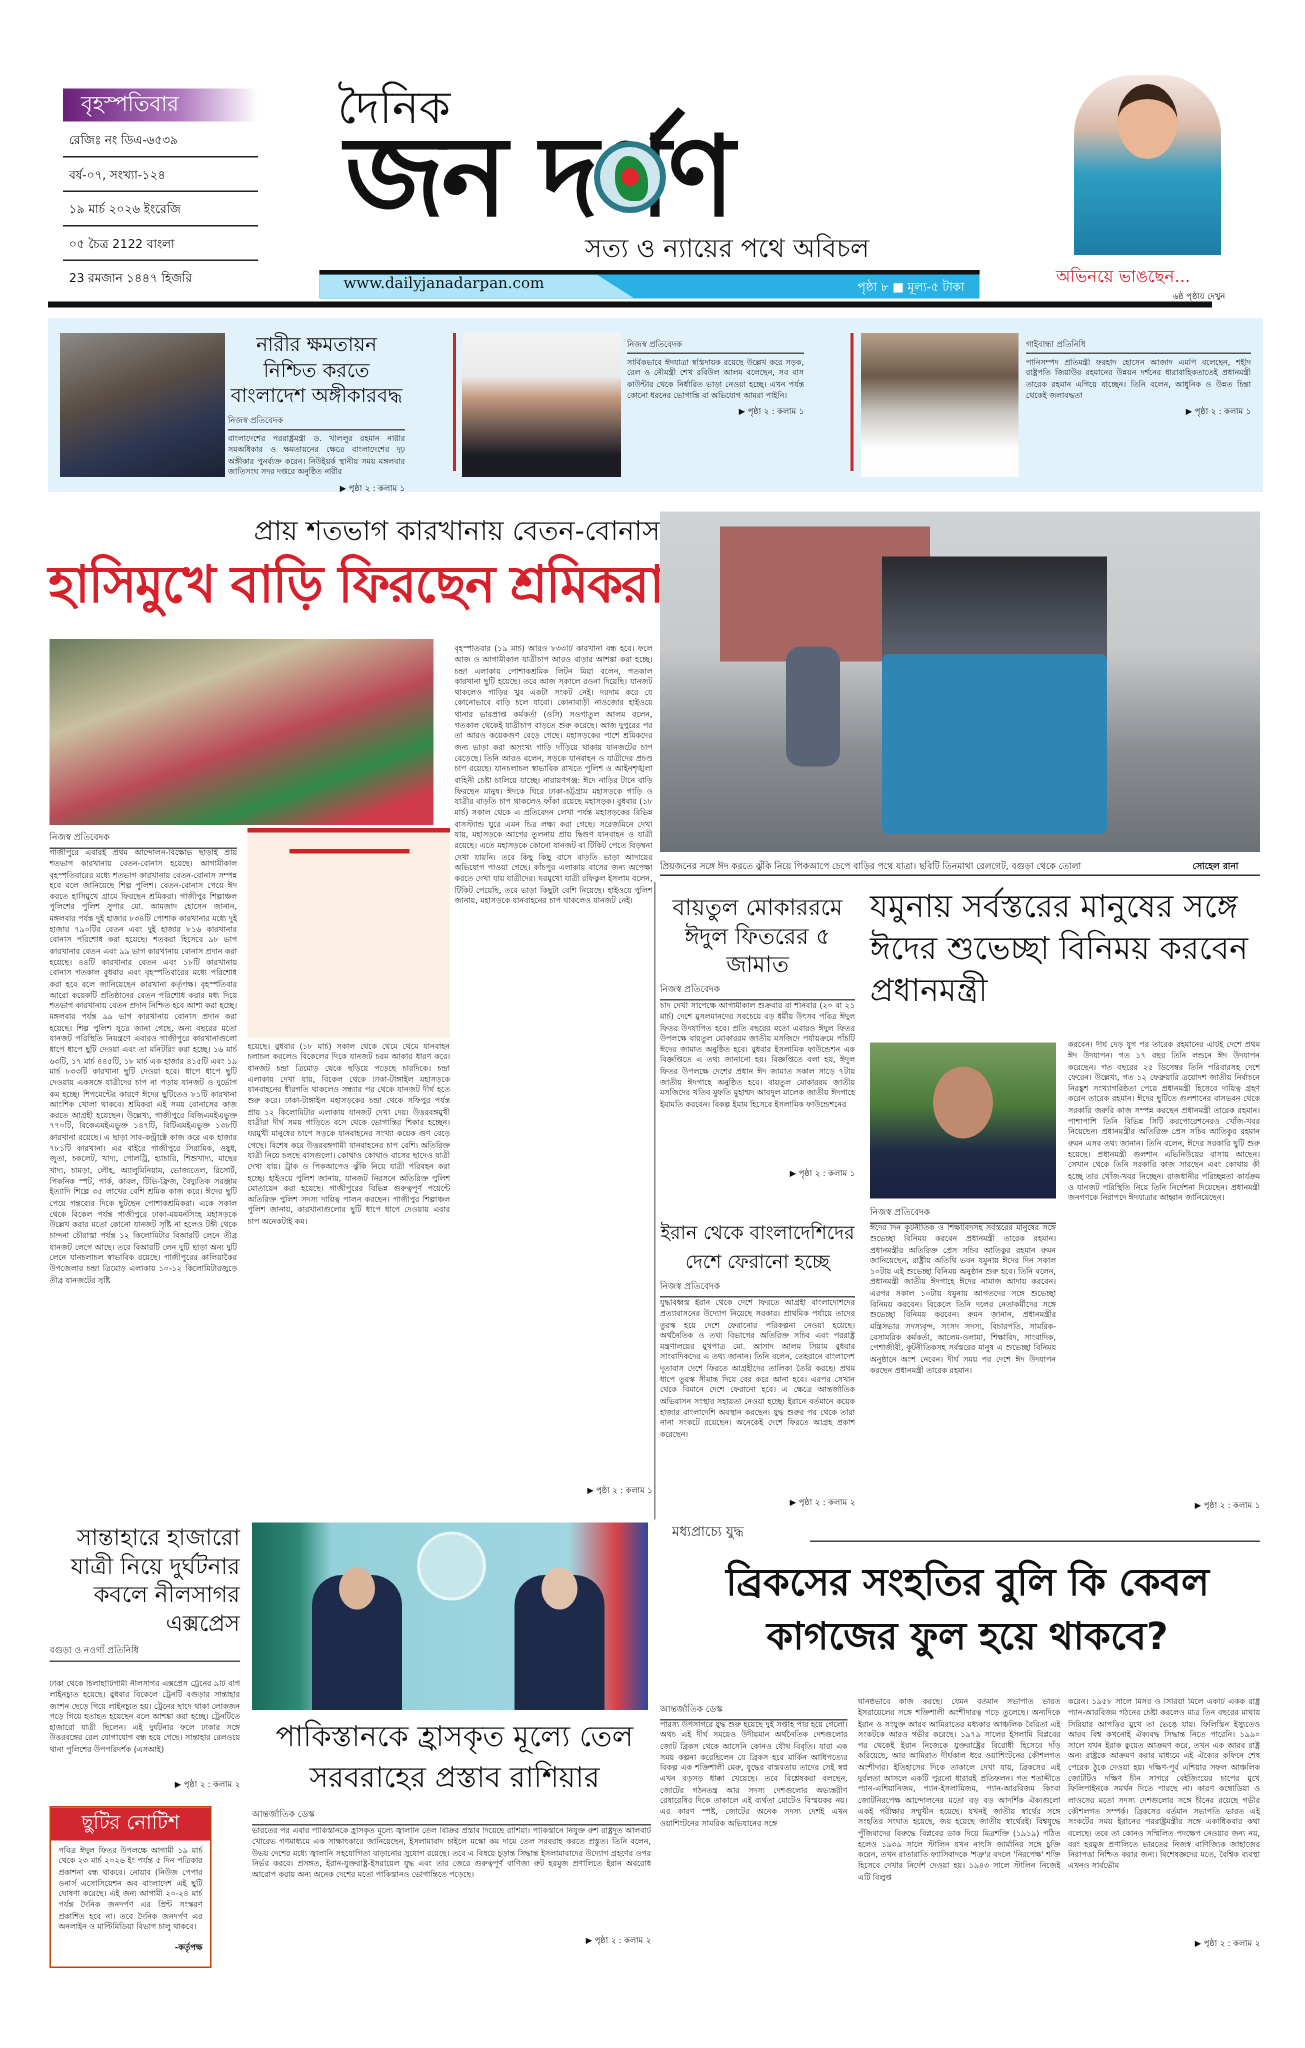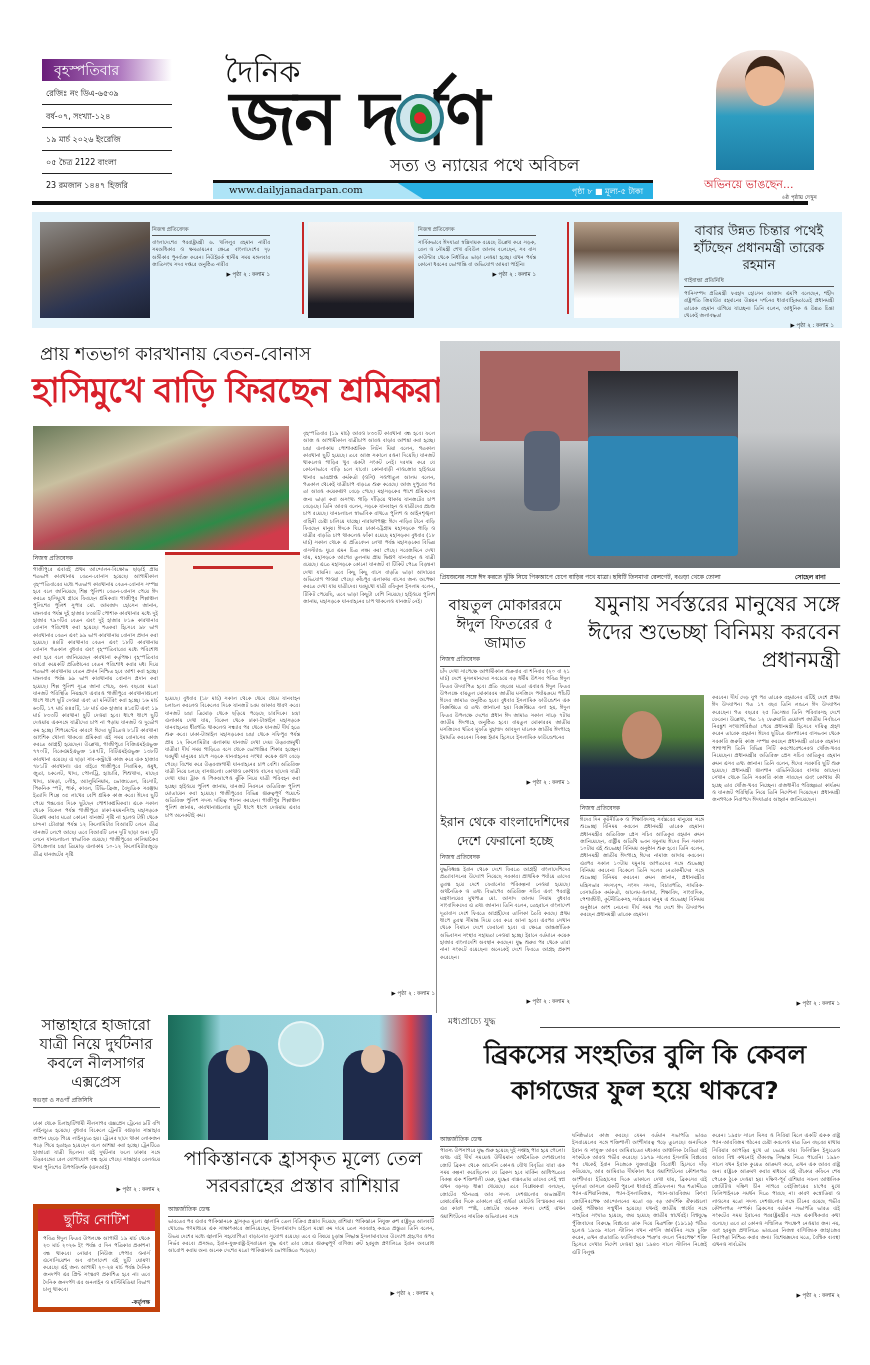--- a/index.html
+++ b/index.html
@@ -26,44 +26,44 @@
 #actress-head{left:745px;top:56px;width:40px;height:50px;border-radius:50%;background:#e9b795;border-top:10px solid #3b2518}
 #actress-cap{left:704px;top:176px;font-size:11px;color:#d01f2a}
 #actress-jump{left:782px;top:194px;font-size:5.5px}
 #rule-top{left:32px;top:201px;width:776px;height:4px;background:#111}
 
 #top-strip{left:32px;top:212px;width:810px;height:116px;background:#e2f2fa}
 .strip-photo{top:222px;height:96px}
 .strip-head{font-size:13px;text-align:center;line-height:17px}
 .vsep{width:2px;height:92px;background:#c62828;top:222px}
 
-#kicker{left:40px;top:340px;width:400px;text-align:left;font-size:18px}
+#kicker{left:40px;top:340px;width:400px;text-align:right;font-size:18px}
 #lead-head{left:32px;top:368px;width:410px;text-align:center;font-size:34px;color:#d8202a;font-weight:bold;line-height:44px;letter-spacing:-1px}
 #lead-photo{left:33px;top:426px;width:256px;height:124px;background:linear-gradient(160deg,#6a7a5a,#c9c0a0 30%,#b94a56 55%,#2f8a48 75%,#d13b4b 90%)}
 #pull{left:165px;top:552px;width:135px;height:140px;background:#fbeee3;border-top:3px solid #c62828;font-size:8.2px;text-align:center;line-height:13.5px;padding:6px 4px 0}
 #pull .bar{width:80px;height:3px;background:#c62828;margin:5px auto 0}
 #bus-photo{left:440px;top:341px;width:400px;height:227px;background:linear-gradient(180deg,#cfd3d6 0%,#c7c9cb 40%,#8a8e92 70%,#6c7175 100%)}
 #bus-photo .bld{position:absolute;left:40px;top:10px;width:140px;height:90px;background:#a86663}
 #bus-photo .truck{position:absolute;left:148px;top:95px;width:150px;height:120px;background:#2f86b4;border-radius:4px}
 #bus-photo .load{position:absolute;left:148px;top:30px;width:150px;height:100px;background:linear-gradient(180deg,#2b2b30,#575e6a 60%,#b03a33)}
 #bus-photo .bike{position:absolute;left:84px;top:90px;width:36px;height:80px;background:#5a6476;border-radius:10px}
 #bus-cap{left:440px;top:572px;width:400px;font-size:6px;color:#222}
 #bus-credit{left:795px;top:572px;font-size:6px;font-weight:bold}
 #bus-rule{left:440px;top:583px;width:400px;height:1px;background:#333}
 
 #mokarram-head{left:440px;top:596px;width:130px;text-align:center;font-size:15px;line-height:19px}
-#pm-head{left:580px;top:590px;width:260px;text-align:right;font-size:21px;line-height:28px}
+#pm-head{left:580px;top:590px;width:260px;text-align:left;font-size:21px;line-height:28px}
 #pm-photo{left:580px;top:695px;width:124px;height:104px;background:linear-gradient(180deg,#7a9e5f,#4c7b3a 40%,#1f2a45 70%,#1a2240)}
 #pm-photo .face{position:absolute;left:42px;top:16px;width:40px;height:48px;border-radius:50%;background:#c08a6e}
 #iran-head{left:440px;top:812px;width:130px;text-align:center;font-size:12.5px;line-height:19px}
 #col-sep1{left:436px;top:588px;width:1px;height:425px;background:#888}
 
-#notice-box{left:33px;top:1204px;width:127px;height:108px;border:5px solid #c2410c}
+#notice-box{left:33px;top:1204px;width:108px;height:108px;border:1px solid #c2410c}
 #notice-title{background:#d22630;color:#fff;text-align:center;font-size:13px;height:22px;line-height:22px}
-#santahar-head{left:32px;top:1016px;width:128px;text-align:center;font-size:15px;line-height:19px}
+#santahar-head{left:32px;top:1016px;width:128px;text-align:right;font-size:15px;line-height:19px}
 #pk-photo{left:168px;top:1015px;width:264px;height:125px;background:linear-gradient(90deg,#1b6b5a 0%,#2d8a75 12%,#93d0d8 20%,#9fd6e1 80%,#d8424a 92%,#2a4aa0 100%)}
 #pk-photo .p1{position:absolute;left:40px;top:35px;width:60px;height:90px;background:#1e2a4a;border-radius:20px 20px 0 0}
 #pk-photo .p2{position:absolute;left:175px;top:35px;width:60px;height:90px;background:#1e2a4a;border-radius:20px 20px 0 0}
 #pk-photo .f1{position:absolute;left:58px;top:30px;width:24px;height:28px;border-radius:50%;background:#d9b69a}
 #pk-photo .f2{position:absolute;left:193px;top:30px;width:24px;height:28px;border-radius:50%;background:#e1c2aa}
 #pk-photo .emb{position:absolute;left:110px;top:6px;width:46px;height:46px;border-radius:50%;background:#c6e7ea;border:2px solid #e9f6f7}
 #pk-head{left:168px;top:1145px;width:270px;text-align:center;font-size:19px;line-height:27px}
 #brics-kicker{left:448px;top:1014px;font-size:9px;color:#333}
 #brics-rule{left:540px;top:1027px;width:300px;height:1px;background:#444}
 #brics-head{left:440px;top:1037px;width:410px;text-align:center;font-size:25px;font-weight:bold;line-height:36px}
@@ -92,35 +92,35 @@
 </div>
 <div class="abs photo" id="actress"></div>
 <div class="abs" id="actress-head"></div>
 <div class="abs" id="actress-cap">অভিনয়ে ভাঙছেন...</div>
 <div class="abs" id="actress-jump">৬ষ্ঠ পৃষ্ঠায় দেখুন</div>
 <div class="abs" id="rule-top"></div>
 
 <div class="abs" id="top-strip"></div>
 <div class="abs photo strip-photo" style="left:40px;width:110px;background:linear-gradient(160deg,#8c8a88,#5a4e45 40%,#2c3552 70%,#1c2234)"></div>
 <div class="abs" style="left:152px;top:222px;width:118px">
+  <div class="strip-head">নারীর ক্ষমতায়ন নিশ্চিত করতে বাংলাদেশ অঙ্গীকারবদ্ধ</div>
   <div class="byline" style="margin-top:4px;font-size:5.5px">নিজস্ব প্রতিবেদক</div>
   <div class="bodytext" style="height:32px">বাংলাদেশের পররাষ্ট্রমন্ত্রী ড. খলিলুর রহমান নারীর সমঅধিকার ও ক্ষমতায়নের ক্ষেত্রে বাংলাদেশের দৃঢ় অঙ্গীকার পুনর্ব্যক্ত করেন। নিউইয়র্ক স্থানীয় সময় মঙ্গলবার জাতিসংঘ সদর দপ্তরে অনুষ্ঠিত নারীর</div>
   <div class="jump">▶ পৃষ্ঠা ২ : কলাম ১</div>
 </div>
 <div class="abs vsep" style="left:302px"></div>
 <div class="abs photo strip-photo" style="left:308px;width:106px;background:linear-gradient(180deg,#f3f3f3 0%,#eaeaea 30%,#c39a80 45%,#1c1c24 85%)"></div>
 <div class="abs" style="left:418px;top:222px;width:118px">
   <div class="byline" style="margin-top:4px;font-size:5.5px">নিজস্ব প্রতিবেদক</div>
   <div class="bodytext" style="height:32px">সার্বিকভাবে ঈদযাত্রা স্বস্তিদায়ক রয়েছে উল্লেখ করে সড়ক, রেল ও নৌমন্ত্রী শেখ রবিউল আলম বলেছেন, সব বাস কাউন্টার থেকে নির্ধারিত ভাড়া নেওয়া হচ্ছে। এখন পর্যন্ত কোনো ধরনের ভোগান্তি বা অভিযোগ আমরা পাইনি।</div>
   <div class="jump">▶ পৃষ্ঠা ২ : কলাম ১</div>
 </div>
 <div class="abs vsep" style="left:567px"></div>
 <div class="abs photo strip-photo" style="left:574px;width:105px;background:linear-gradient(180deg,#b7a08a,#6e5a4a 30%,#c9c6c1 55%,#fdfdfd 80%)"></div>
 <div class="abs" style="left:684px;top:222px;width:150px">
-  <div class="strip-head">বাবার উন্নত চিন্তার পথেই হাঁটছেন প্রধানমন্ত্রী তারেক রহমান</div>
   <div class="byline" style="margin-top:4px;font-size:5.5px">গাইবান্ধা প্রতিনিধি</div>
   <div class="bodytext" style="height:32px">পানিসম্পদ প্রতিমন্ত্রী ফরহাদ হোসেন আজাদ এমপি বলেছেন, শহীদ রাষ্ট্রপতি জিয়াউর রহমানের উন্নয়ন দর্শনের ধারাবাহিকতাতেই প্রধানমন্ত্রী তারেক রহমান এগিয়ে যাচ্ছেন। তিনি বলেন, আধুনিক ও উন্নত চিন্তা থেকেই জলাবদ্ধতা</div>
   <div class="jump">▶ পৃষ্ঠা ২ : কলাম ১</div>
 </div>
 
 <div class="abs" id="kicker">প্রায় শতভাগ কারখানায় বেতন-বোনাস</div>
 <div class="abs" id="lead-head">হাসিমুখে বাড়ি ফিরছেন শ্রমিকরা</div>
 <div class="abs photo" id="lead-photo"></div>
 <div class="abs byline" style="left:33px;top:553px;width:125px">নিজস্ব প্রতিবেদক</div>
 <div class="abs bodytext" style="left:33px;top:566px;width:125px;height:430px">গাজীপুরে এবারই প্রথম আন্দোলন-বিক্ষোভ ছাড়াই প্রায় শতভাগ কারখানায় বেতন-বোনাস হয়েছে। আগামীকাল বৃহস্পতিবারের মধ্যে শতভাগ কারখানায় বেতন-বোনাস সম্পন্ন হবে বলে জানিয়েছে শিল্প পুলিশ। বেতন-বোনাস পেয়ে ঈদ করতে হাসিমুখে গ্রামে ফিরছেন শ্রমিকরা। গাজীপুর শিল্পাঞ্চল পুলিশের পুলিশ সুপার মো. আমজাদ হোসেন জানান, মঙ্গলবার পর্যন্ত দুই হাজার ৮৩৪টি পোশাক কারখানার মধ্যে দুই হাজার ৭৯০টির বেতন এবং দুই হাজার ৮১৬ কারখানার বোনাস পরিশোধ করা হয়েছে। শতকরা হিসেবে ৯৮ ভাগ কারখানার বেতন এবং ৯৯ ভাগ কারখানায় বোনাস প্রদান করা হয়েছে। ৪৪টি কারখানার বেতন এবং ১৮টি কারখানায় বোনাস গতকাল বুধবার এবং বৃহস্পতিবারের মধ্যে পরিশোধ করা হবে বলে জানিয়েছেন কারখানা কর্তৃপক্ষ। বৃহস্পতিবার আরো কয়েকটি প্রতিষ্ঠানের বেতন পরিশোধ করার মধ্য দিয়ে শতভাগ কারখানায় বেতন প্রদান নিশ্চিত হবে আশা করা হচ্ছে। মঙ্গলবার পর্যন্ত ৯৯ ভাগ কারখানায় বোনাস প্রদান করা হয়েছে। শিল্প পুলিশ সূত্রে জানা গেছে, অন্য বছরের মতো যানজট পরিস্থিতি নিয়ন্ত্রণে এবারও গাজীপুরে কারখানাগুলো ধাপে ধাপে ছুটি দেওয়া এবং তা মনিটরিং করা হচ্ছে। ১৬ মার্চ ৬৩টি, ১৭ মার্চ ৪৪৫টি, ১৮ মার্চ এক হাজার ৪১৫টি এবং ১৯ মার্চ ৮৩৩টি কারখানা ছুটি দেওয়া হবে। ধাপে ধাপে ছুটি দেওয়ায় একসঙ্গে যাত্রীদের চাপ না পড়ায় যানজট ও দুর্ভোগ কম হচ্ছে। শিপমেন্টের কারণে ঈদের ছুটিতেও ৮১টি কারখানা আংশিক খোলা থাকবে। শ্রমিকরা এই সময় বোনাসের কাজ করতে আগ্রহী হয়েছেন। উল্লেখ্য, গাজীপুরে বিজিএমইএভুক্ত ৭৭০টি, বিকেএমইএভুক্ত ১৪৭টি, বিটিএমইএভুক্ত ১৩৮টি কারখানা রয়েছে। এ ছাড়া সাব-কন্ট্রাক্টে কাজ করে এক হাজার ৭৮১টি কারখানা। এর বাইরে গাজীপুরে সিরামিক, ওষুধ, জুতা, চকলেট, খাদ্য, পোলট্রি, হ্যাচারি, শিশুখাদ্য, মাছের খাদ্য, চামড়া, লৌহ, অ্যালুমিনিয়াম, ভোজ্যতেল, রিসোর্ট, পিকনিক স্পট, পার্ক, কাবল, টিভি-ফ্রিজ, বৈদ্যুতিক সরঞ্জাম ইত্যাদি শিল্পে ৩৫ লাখের বেশি শ্রমিক কাজ করে। ঈদের ছুটি পেয়ে গন্তব্যের দিকে ছুটছেন পোশাকশ্রমিকরা। একে সকাল থেকে বিকেল পর্যন্ত গাজীপুরে ঢাকা-ময়মনসিংহ মহাসড়কে উল্লেখ করার মতো কোনো যানজট সৃষ্টি না হলেও টঙ্গী থেকে চান্দনা চৌরাস্তা পর্যন্ত ১২ কিলোমিটার বিআরটি লেনে তীব্র যানজট লেগে আছে। তবে বিআরটি লেন দুটি ছাড়া অন্য দুটি লেনে যানচলাচল স্বাভাবিক রয়েছে। গাজীপুরের কালিয়াকৈর উপজেলার চন্দ্রা ত্রিমোড় এলাকায় ১০-১২ কিলোমিটারজুড়ে তীব্র যানজটের সৃষ্টি</div>

